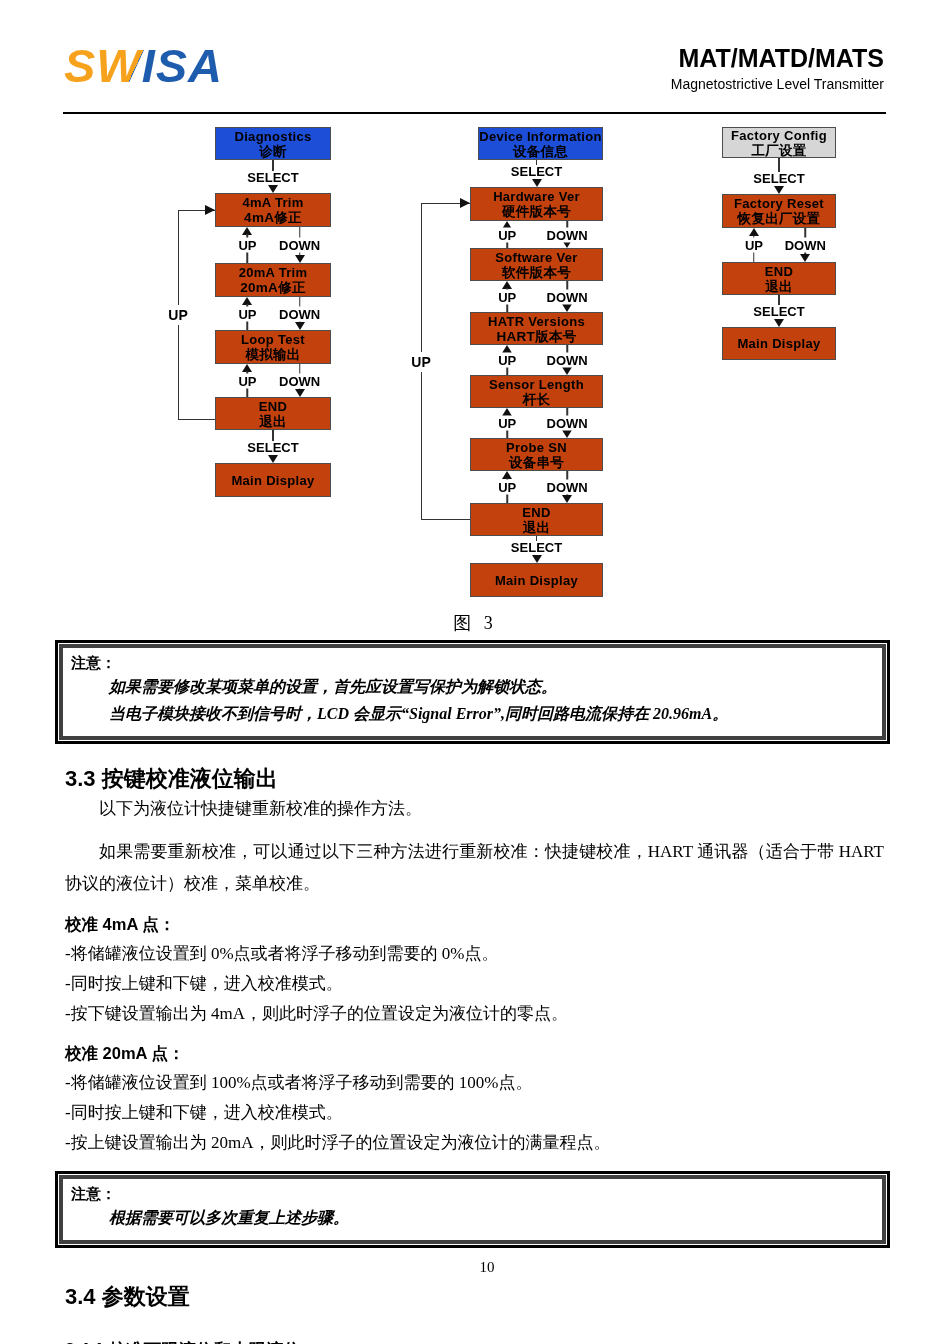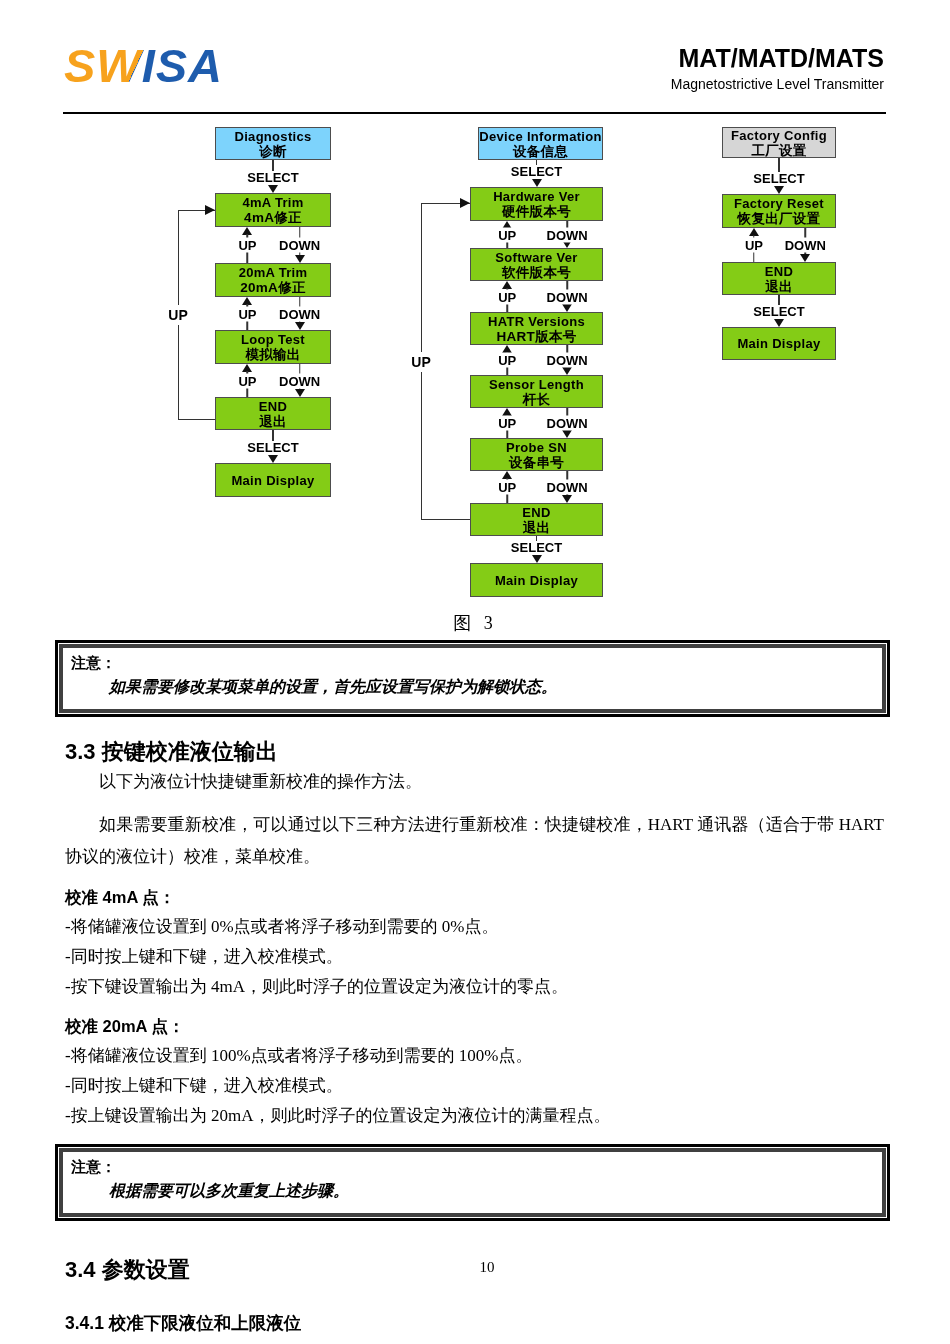--- a/index.html
+++ b/index.html
@@ -28,27 +28,27 @@
   .hdr-titles { position:absolute; right:66px; top:44px; text-align:right; font-family:"Liberation Sans", sans-serif; }
   .hdr-title { font-size:25px; font-weight:bold; line-height:28px; }
   .hdr-sub   { font-size:14px; line-height:24px; }
   .hdr-rule  { position:absolute; left:63px; right:64px; top:112px; border-top:2px solid #000; }
 
   
   .flow { position:relative; height:515px; font-family:"Liberation Sans", sans-serif; }
   .flow-col { position:absolute; top:0; height:100%; }
   .fbox {
     position:absolute; left:0; right:0;
-    border:1.5px solid #4d4d4d; background:#84cc16;
+    border:1.5px solid #4d4d4d; background:#c2410c;
     display:flex; flex-direction:column; align-items:center; justify-content:center;
     font-weight:bold; font-size:13px; line-height:15px; text-align:center;
     letter-spacing:0.3px;
   }
   .fbox .zh { font-size:13.5px; }
-  .fhead  { background:#7dd3fc; }
+  .fhead  { background:#1d4ed8; }
   .fhead3 { background:#d6d6d6; }
 
   .conn-select {
     position:absolute; left:0; right:0;
     display:flex; flex-direction:column; align-items:center; justify-content:space-between;
   }
   .conn-select .vline { width:1.5px; background:#333; flex:1 1 auto; min-height:5px; }
   .conn-label { font-weight:bold; font-size:13px; line-height:14px; background:#fff; padding:0 2px; }
 
   .tri-down { width:0; height:0; border-left:5px solid transparent; border-right:5px solid transparent; border-top:8px solid #111; }
@@ -296,20 +296,21 @@
 
     <div class="fig-caption">图  3</div>
   </div>
 
   <div class="content">
 
     <div class="notice">
       <div class="notice-inner">
         <div class="notice-label">注意：</div>
         <div class="notice-line">如果需要修改某项菜单的设置，首先应设置写保护为解锁状态。</div>
+        <div class="notice-line">当电子模块接收不到信号时，LCD 会显示“Signal Error”,同时回路电流保持在 20.96mA。</div>
       </div>
     </div>
 
     <div class="h-sec">3.3 按键校准液位输出</div>
     <div class="para">以下为液位计快捷键重新校准的操作方法。</div>
     <div class="para para-first">如果需要重新校准，可以通过以下三种方法进行重新校准：快捷键校准，HART 通讯器（适合于带 HART 协议的液位计）校准，菜单校准。</div>
 
     <div class="h-cal">校准 4mA 点：</div>
     <div class="step">-将储罐液位设置到 0%点或者将浮子移动到需要的 0%点。</div>
     <div class="step">-同时按上键和下键，进入校准模式。</div>

